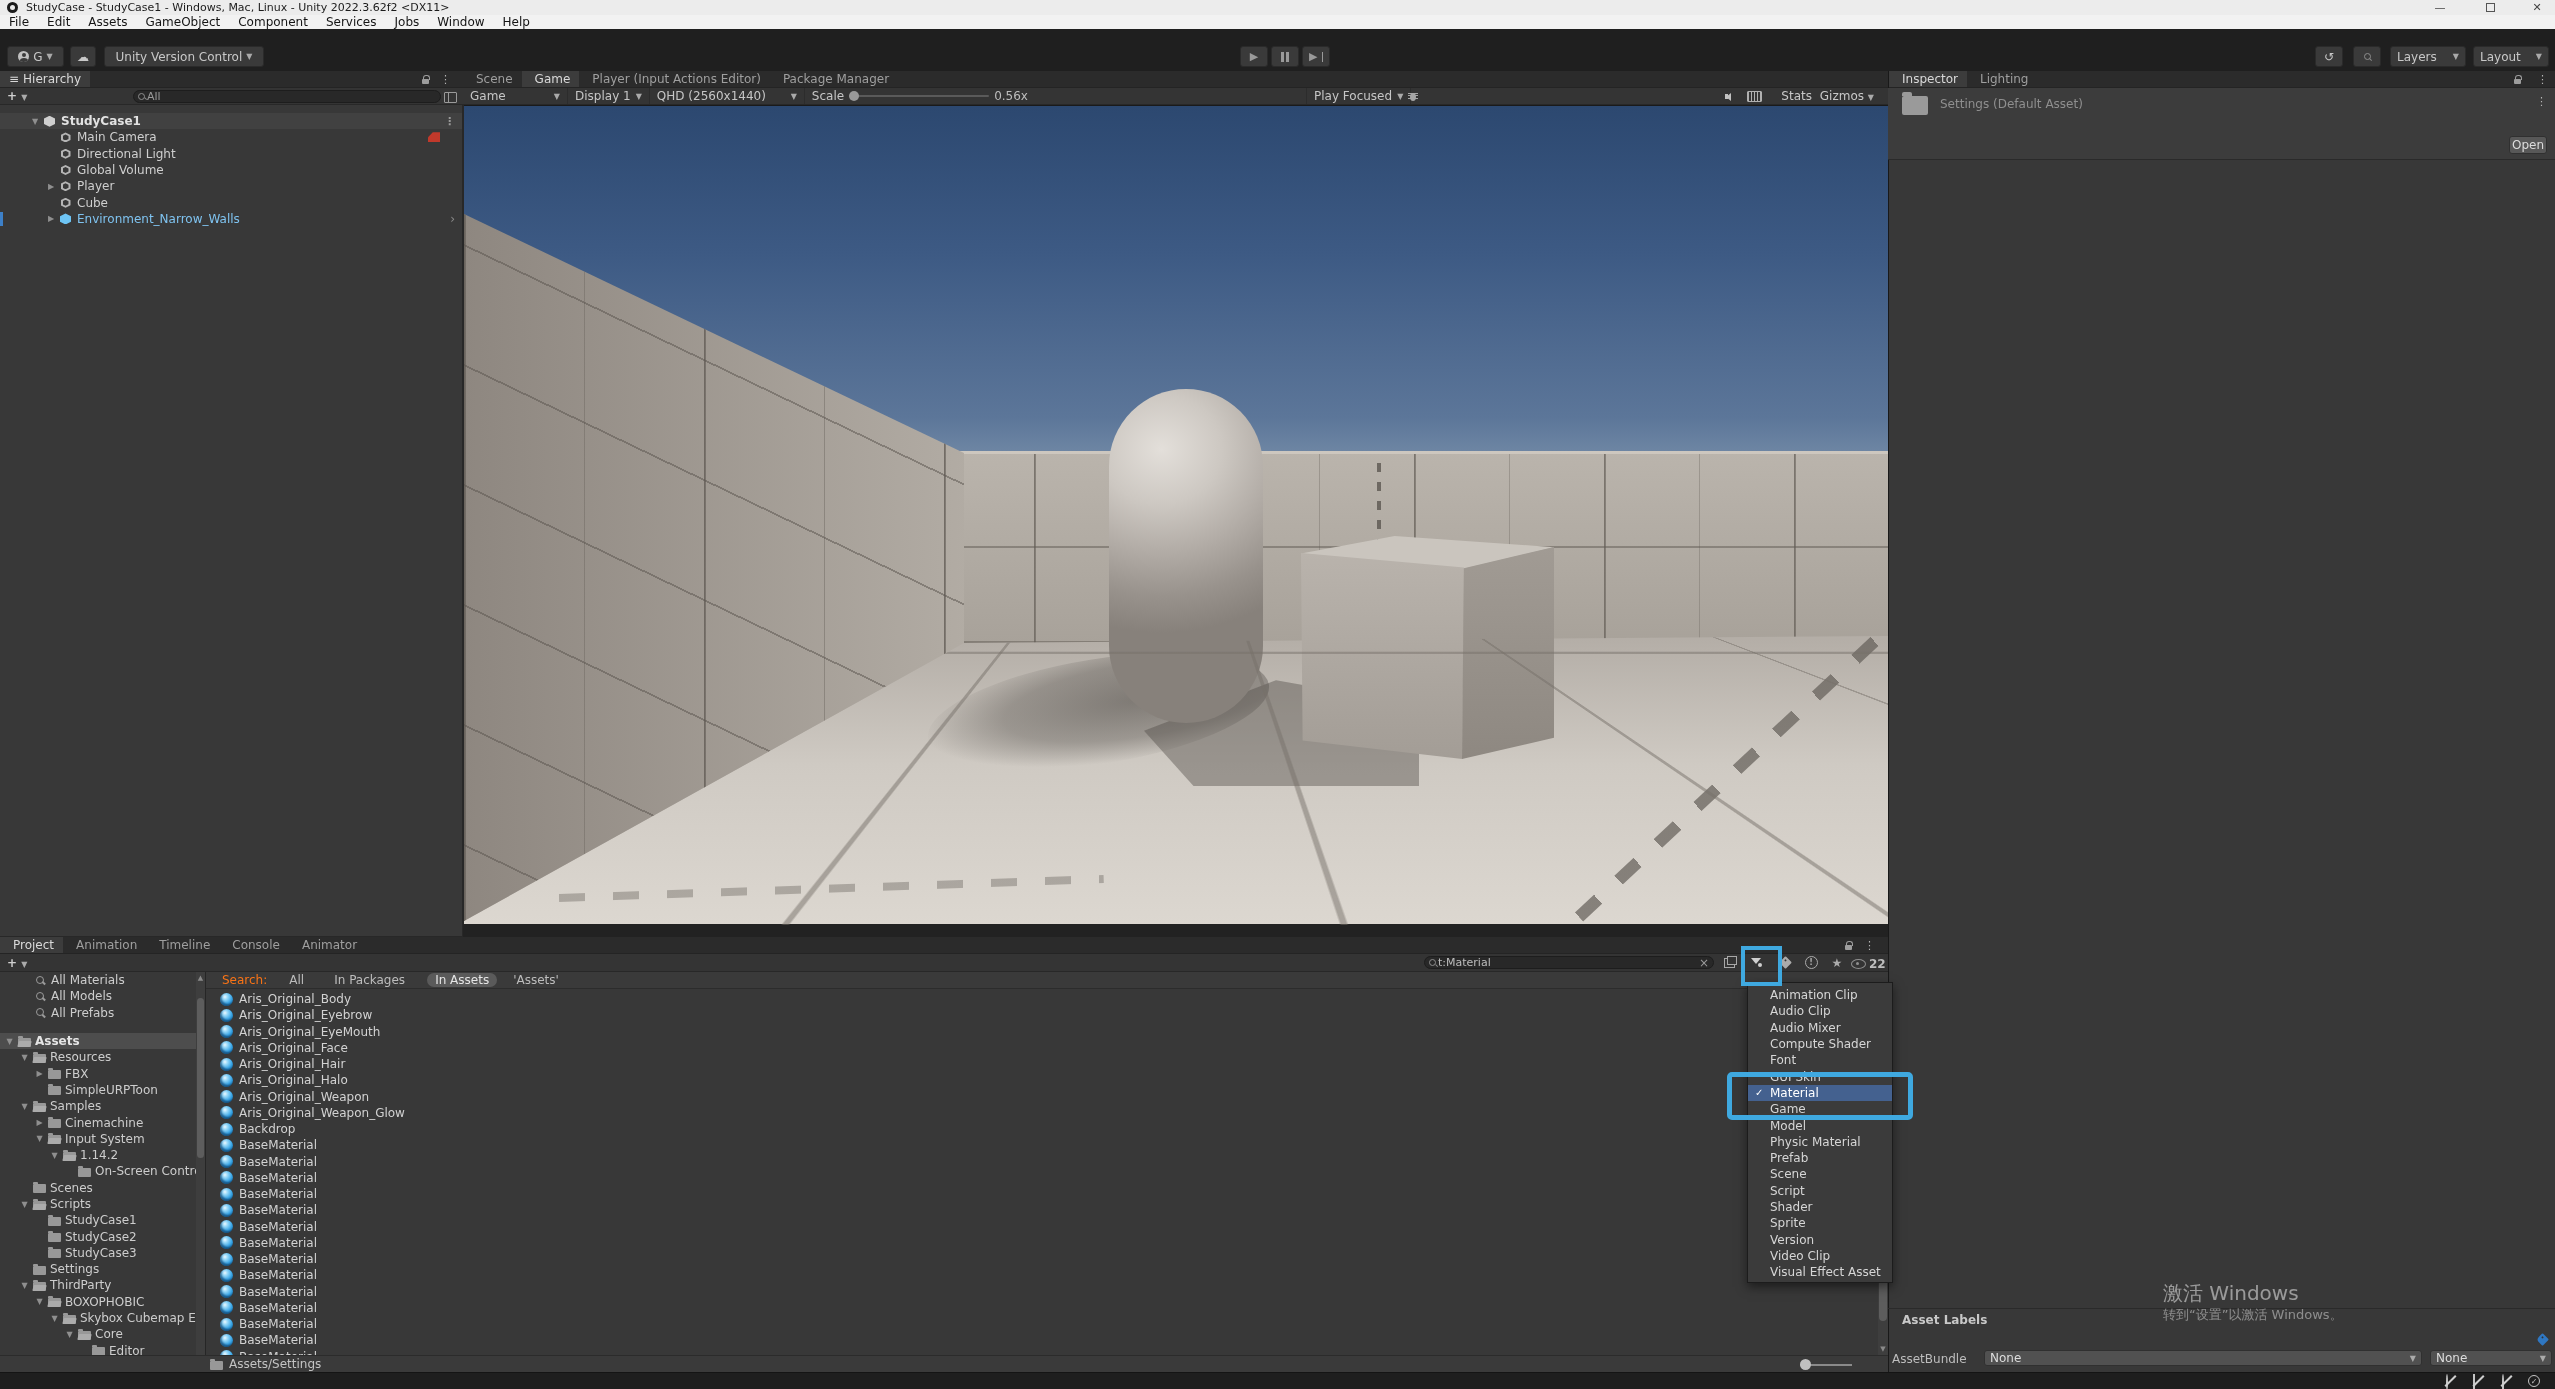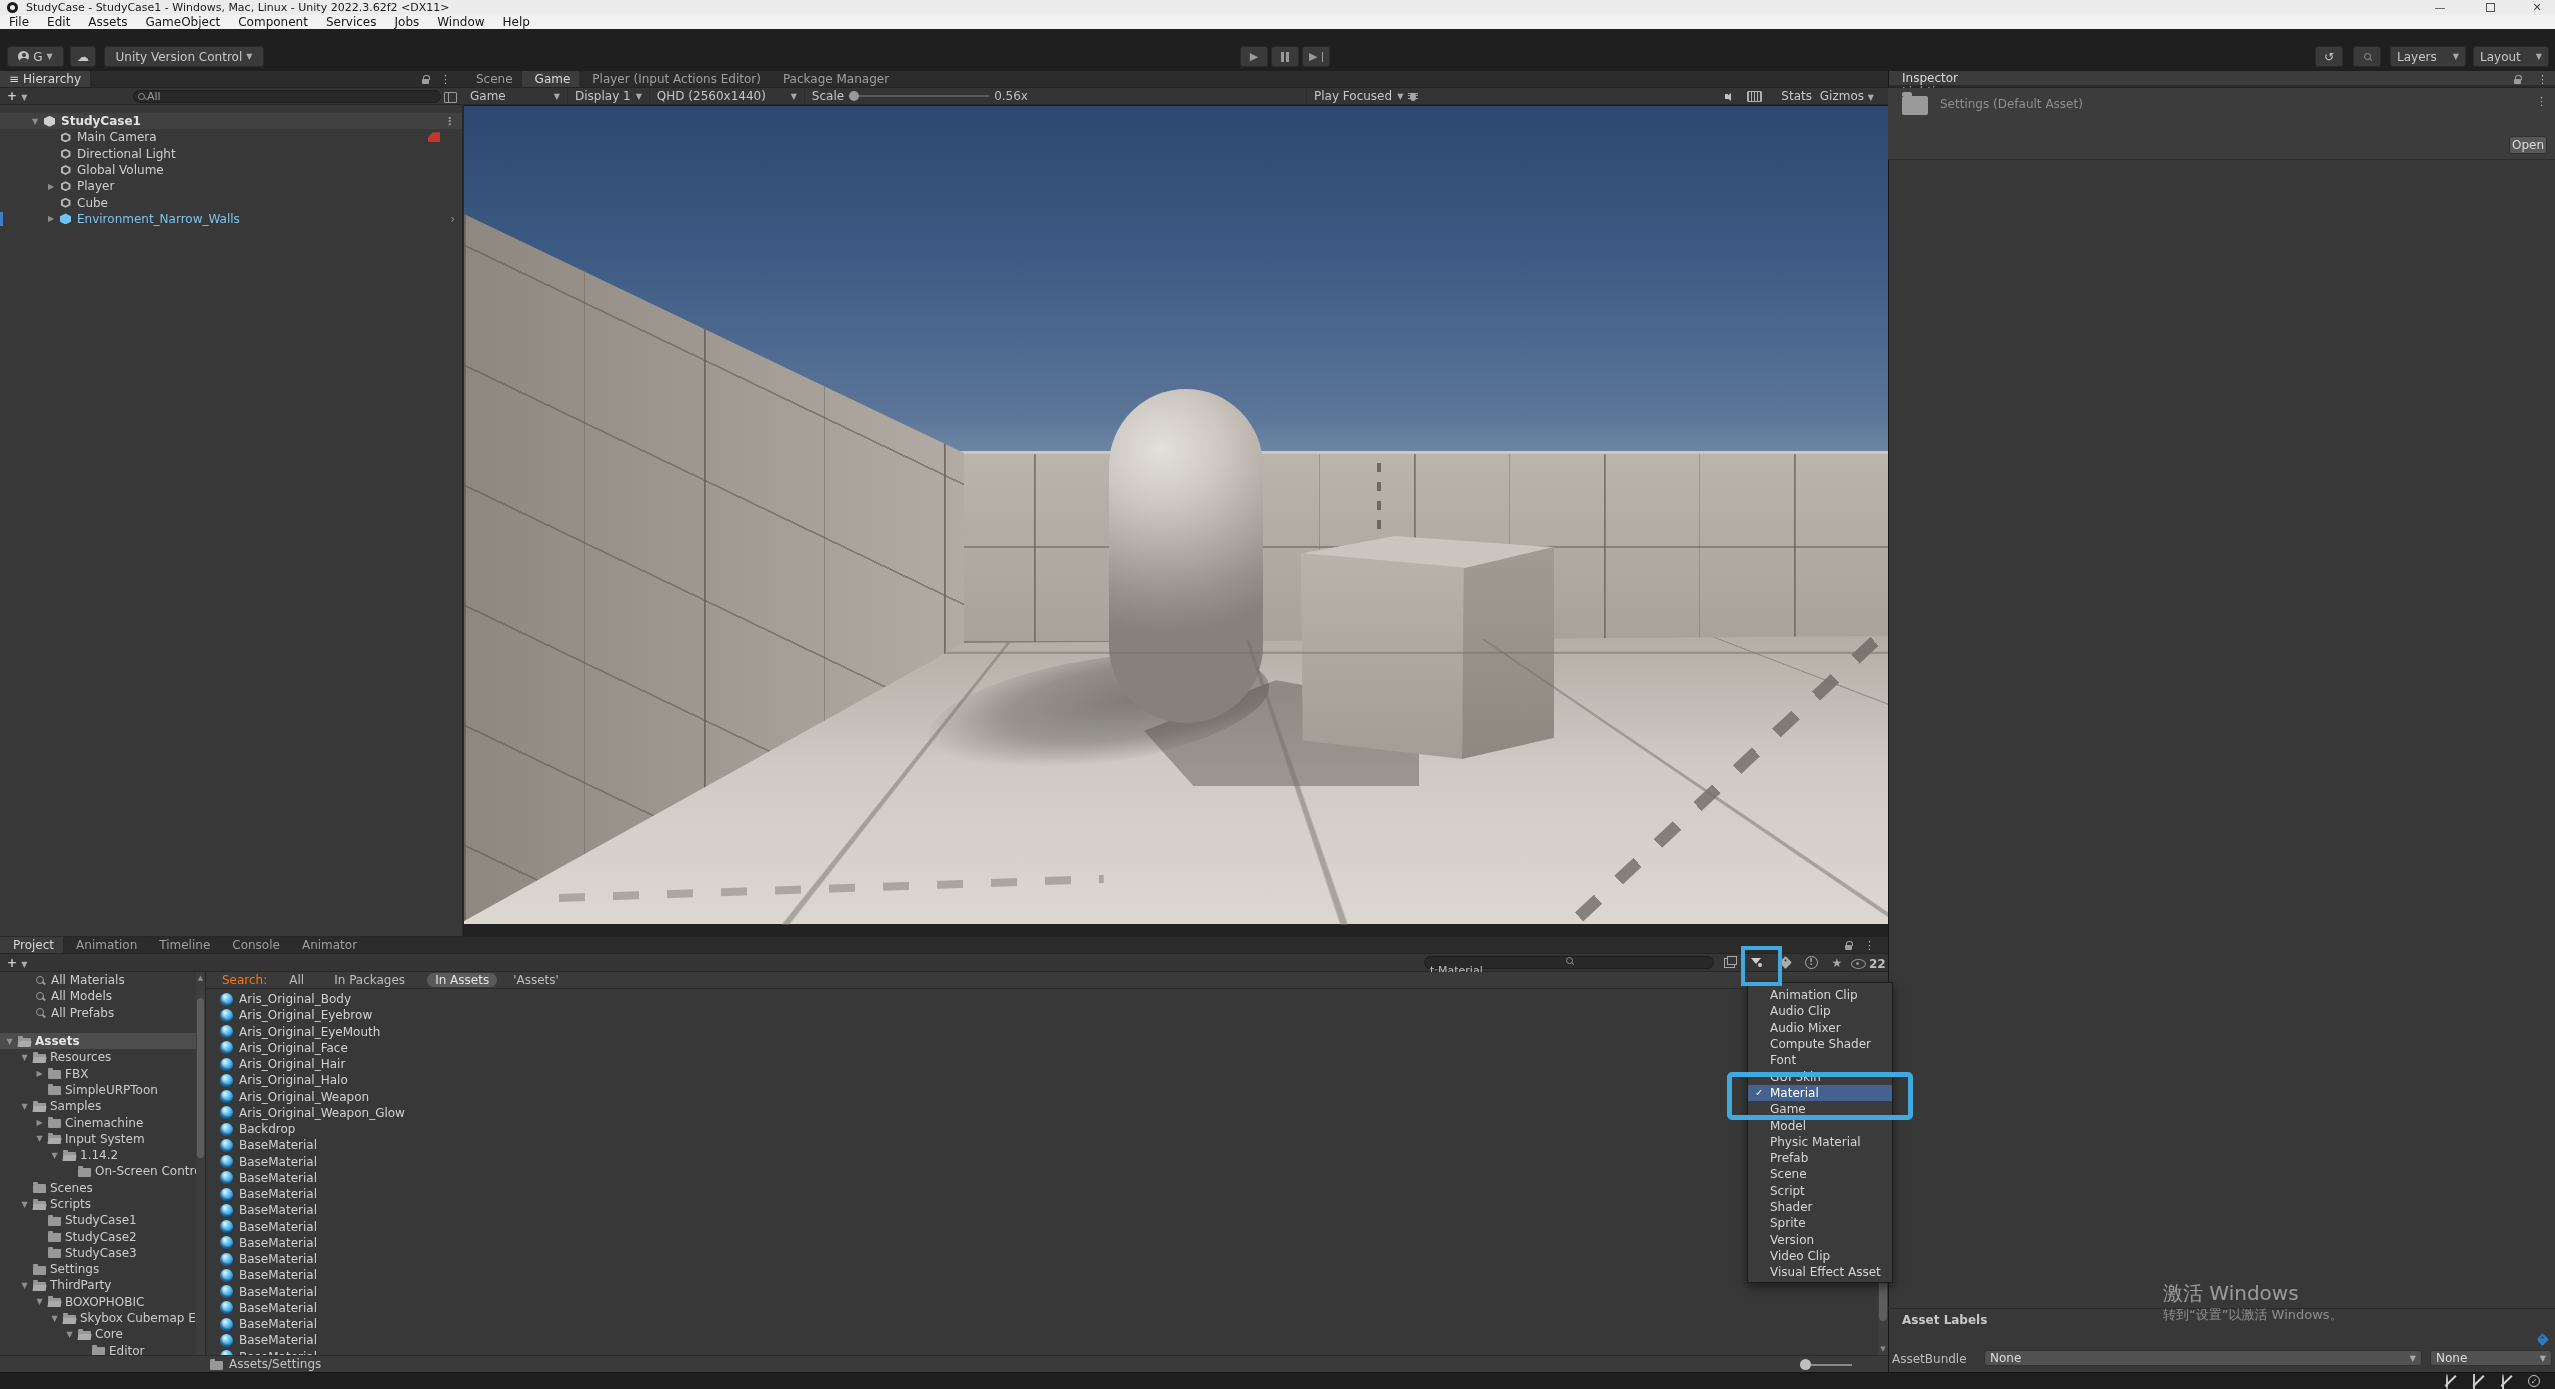--- a/index.html
+++ b/index.html
@@ -423,21 +423,21 @@
       <div class="tab">
         <span class="tabico animator"></span>
         <span>Animator</span>
       </div>
     </div>
   <span class="lockico" style="position:absolute;left:1845px;top:941px;"></span>
   <span class="kebab" style="position:absolute;left:1864px;top:939px;">⋮</span>
 
   <div class="subbar abs" style="left:0;top:954px;width:1888px;height:18px;">
     <span style="margin-left:7px;font-weight:bold;color:#cfcfcf;"><span>+</span> <span class="caret">▼</span></span>
-    <span class="searchbox" style="position:absolute;left:1424px;width:290px;flex-direction:column;">
+    <span class="searchbox" style="position:absolute;left:1424px;width:290px;">
       <span class="mag"></span>
       <input value="t:Material" style="">
       <span style="color:#9a9a9a;">×</span>
     </span>
     <span class="toolbtn-ico" style="position:absolute;left:1718px;">
         <span class="popup-ico"></span>
       </span>
     <span class="toolbtn-ico" style="position:absolute;left:1746px;">
         <span class="funnel-ico"></span>
       </span>
@@ -827,21 +827,21 @@
   </div>
 
   <div class="abs" style="left:0;top:1355px;width:1888px;height:17px;background:#3a3a3a;border-top:1px solid #2b2b2b;display:flex;align-items:center;box-sizing:border-box;">
     <span class="t-ico folder" style="position:relative;margin-left:210px;"></span>
     <span style="margin-left:6px;color:#c4c4c4;">Assets/Settings</span>
     <span style="position:absolute;left:1800px;width:52px;height:2px;background:#8a8a8a;top:8px;"></span>
     <span style="position:absolute;left:1800px;top:3px;width:11px;height:11px;border-radius:50%;background:#c0c0c0;"></span>
   </div>
 
   <div class="abs" style="left:1888px;top:71px;width:667px;height:1301px;background:#383838;border-left:1px solid #191919;box-sizing:border-box;"></div>
-  <div class="tabstrip abs" style="left:1889px;top:71px;width:666px;flex-direction:column;">
+  <div class="tabstrip abs" style="left:1889px;top:71px;width:666px;">
 
       <div class="tab active">
         <span class="tabico info"></span>
         <span>Inspector</span>
       </div>
 
       <div class="tab">
         <span class="tabico bulb"></span>
         <span>Lighting</span>
       </div>

